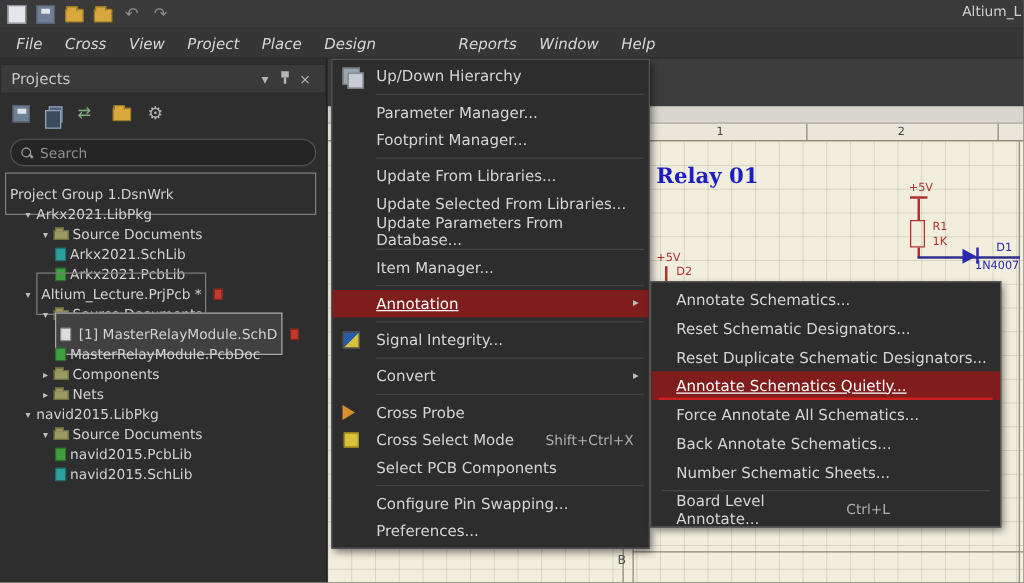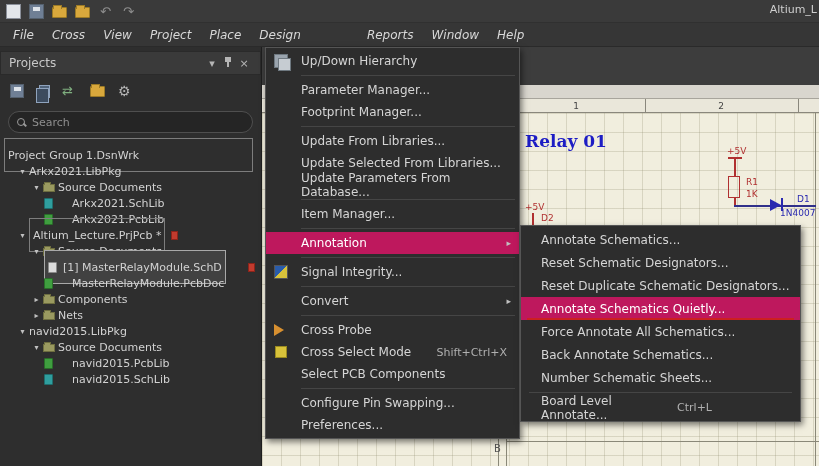--- a/index.html
+++ b/index.html
@@ -39,21 +39,21 @@
   .pp-search { margin:4px 8px 6px 8px; height:22px; background:#252525; border:1px solid #4f4f4f; border-radius:11px; display:flex; align-items:center; padding:0 8px; gap:6px; }
   .mag-icon { width:9px; height:9px; position:relative; flex:0 0 auto; }
   .mag-icon::before { content:""; position:absolute; left:0; top:0; width:6px; height:6px; border:1.5px solid #9a9a9a; border-radius:50%; }
   .mag-icon::after { content:""; position:absolute; left:6px; top:6px; width:4px; height:1.5px; background:#9a9a9a; transform:rotate(45deg); }
   .pp-search input { background:transparent; border:none; outline:none; color:#cfcfcf; font-size:11px; width:100%; font-family:inherit; }
   .pp-search input::placeholder { color:#8f8f8f; }
 
   .tree { padding-top:8px; font-size:11px; color:#d2d2d2; }
   .tree-row { height:16px; display:flex; align-items:center; position:relative; white-space:nowrap; }
   .tw { width:13px; font-size:8px; color:#c0c0c0; text-align:center; flex:0 0 auto; }
-  .lvl0 { padding-left:4px; } .lvl1 { padding-left:16px; } .lvl2 { padding-left:30px; } .lvl3 { padding-left:44px;gap:16px; }
+  .lvl0 { padding-left:4px; } .lvl1 { padding-left:16px; } .lvl2 { padding-left:30px; } .lvl3 { padding-left:44px; }
   .row-box { display:inline-flex; align-items:center; border:1px solid #7d7d7d; padding:16px 3px; height:15px; gap:3px; }
   .row-box.full { flex:1; margin-right:8px; }
   .row-box.selected { background:#414141; border-color:#a8a8a8; }
   .doc-icon { width:9px; height:11px; display:inline-block; flex:0 0 auto; border-radius:1px; margin-right:3px; }
   .ic-schlib { background:#2f9e9e; border:1px solid #1f6e6e; }
   .ic-pcblib { background:#3f9e3f; border:1px solid #2a6e2a; }
   .ic-schdoc { background:#dcdcdc; border:1px solid #8a8a8a; }
   .ic-pcbdoc { background:#3f9e3f; border:1px solid #2a6e2a; }
   .folder-icon { width:12px; height:8px; background:#9a9a60; border:1px solid #6e6e40; position:relative; display:inline-block; margin-right:3px; margin-top:2px; flex:0 0 auto; }
   .folder-icon::before { content:""; position:absolute; left:0; top:-3px; width:5px; height:2px; background:#9a9a60; border:1px solid #6e6e40; border-bottom:none; }
@@ -81,21 +81,21 @@
   .d-tri { position:absolute; left:508px; top:86px; width:0; height:0; border-top:6px solid transparent; border-bottom:6px solid transparent; border-left:11px solid #2a2ab0; }
   .d-bar { position:absolute; left:519px; top:85px; width:2px; height:13px; background:#2a2ab0; }
   .zone-letter { position:absolute; left:232px; top:330px; color:#555; font-size:10px; }
 
   
   .menu { background:#2d2d2d; border:1px solid #555; box-shadow:2px 3px 6px rgba(0,0,0,0.5); padding:2px 0; position:absolute; }
   .tools-menu { left:265px; top:47px; width:255px; z-index:30; }
   .annotation-submenu { left:520px; top:225px; width:281px; z-index:40; }
   .menu-item { height:22px; display:flex; align-items:center; color:#d5d5d5; font-size:12px; padding-left:35px; position:relative; cursor:default; }
   .annotation-submenu .menu-item { height:23px; padding-left:20px; }
-  .menu-item.hl { background:#be185d; color:#ffffff; }
+  .menu-item.hl { background:#7f1d1d; color:#ffffff;text-decoration:underline; }
   .mi-icon { position:absolute; left:8px; top:4px; width:14px; height:14px; }
   .mi-arrow { position:absolute; right:8px; font-size:9px; color:#c0c0c0; }
   .mi-shortcut { margin-left:auto; padding-right:12px; color:#b0b0b0; font-size:11px; }
   .annotation-submenu .mi-shortcut { padding-right:88px; }
   .menu-sep { height:1px; background:#454545; margin:3px 4px 3px 35px; }
   .annotation-submenu .menu-sep { margin:3px 8px; }
   .red-underline { position:absolute; left:6px; right:6px; bottom:0; height:2px; background:#cc2020; }
   .i-hier { background:#9aa4ae; border:1px solid #6e7880; }
   .i-hier::after { content:""; position:absolute; left:3px; top:3px; width:11px; height:11px; background:#c6ccd2; border:1px solid #6e7880; }
   .i-si { background:linear-gradient(135deg,#2a5caa 50%, #d8c23a 50%); border:1px solid #555; }

